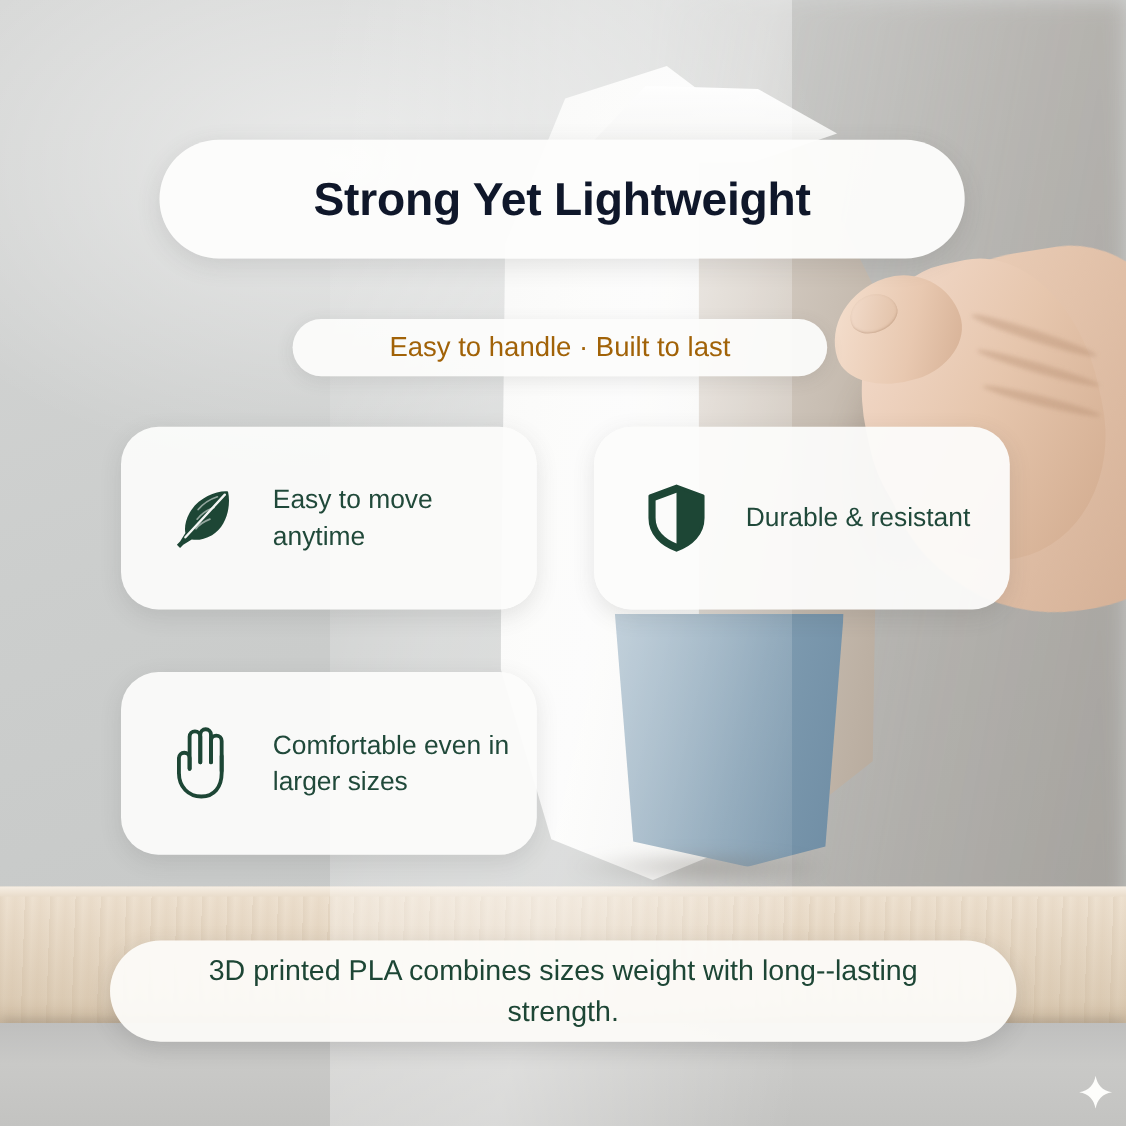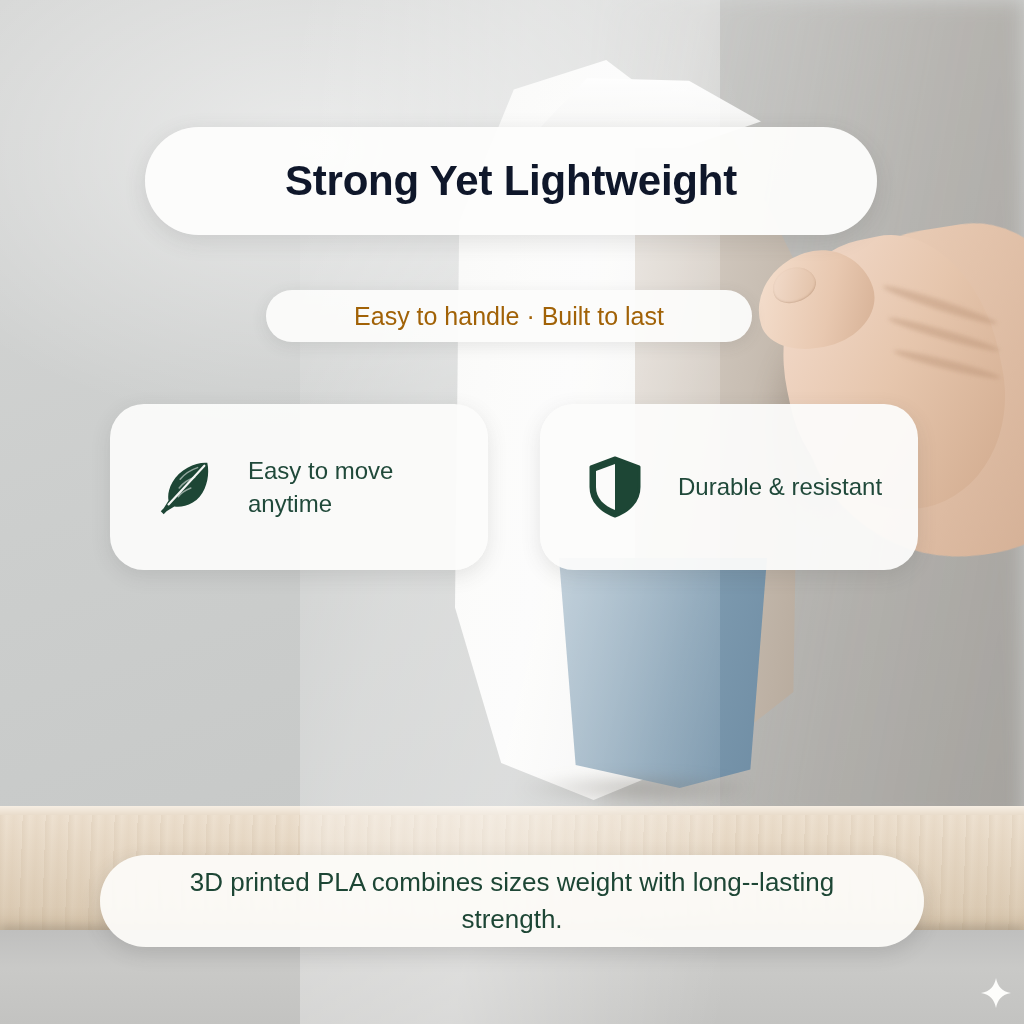--- a/index.html
+++ b/index.html
@@ -168,21 +168,21 @@
     box-shadow: 0 4px 16px rgba(70,70,70,0.12);
   }
   .subtitle-text {
     color: #a16207;
     font-size: 25px;
     white-space: nowrap;
   }
 
   .cards {
     position: absolute;
-    left: 110px; top: 404px;
+    left: 110px; top: 388px;
     width: 808px;
     display: grid;
     grid-template-columns: 378px 378px;
     grid-template-rows: 166px 166px;
     column-gap: 52px;
     row-gap: 57px;
   }
   .card {
     background: rgba(252,252,251,0.94);
     border-radius: 34px;
@@ -288,20 +288,31 @@
         <svg width="60" height="64" viewBox="0 0 60 64" fill="none">
           <path d="M30 3 6 12v20c0 14 10 24 24 29 14-5 24-15 24-29V12L30 3Z" fill="#1d4635"></path>
           <path d="M30 9 11 16v16c0 11 8 19 19 23V9Z" fill="#fbfbfa"></path>
           <path d="M30 3 6 12v20c0 14 10 24 24 29 14-5 24-15 24-29V12L30 3Z" stroke="#1d4635" stroke-width="3" stroke-linejoin="round"></path>
         </svg>
       </span>
       <span class="card-label">Durable &amp; resistant</span>
     </div>
 
 
+    <div class="card">
+      <span class="card-icon">
+        <svg width="62" height="68" viewBox="0 0 62 70" fill="none" stroke="#1d4635" stroke-width="3.6" stroke-linecap="round" stroke-linejoin="round">
+          <path d="M18 40V10a5 5 0 0 1 10 0v24"></path>
+          <path d="M28 34V8a5 5 0 0 1 10 0v26"></path>
+          <path d="M38 34V14a5 5 0 0 1 10 0v28"></path>
+          <path d="M18 40V30a5 5 0 0 0-10 0v14c0 13 9 22 21 22s19-9 19-22V28"></path>
+        </svg>
+      </span>
+      <span class="card-label">Comfortable even in larger sizes</span>
+    </div>
 
   </div>
 
   <div class="pill footer-pill">
     <span class="footer-text">3D printed PLA combines sizes weight with long--lasting strength.</span>
   </div>
 
   <span class="sparkle">
     <svg width="30" height="30" viewBox="0 0 30 30">
       <path d="M15 0c1.6 8.2 5.8 13.4 15 15-9.2 1.6-13.4 6.8-15 15-1.6-8.2-5.8-13.4-15-15C9.2 13.4 13.4 8.2 15 0Z" fill="#fdfdfb"></path>

